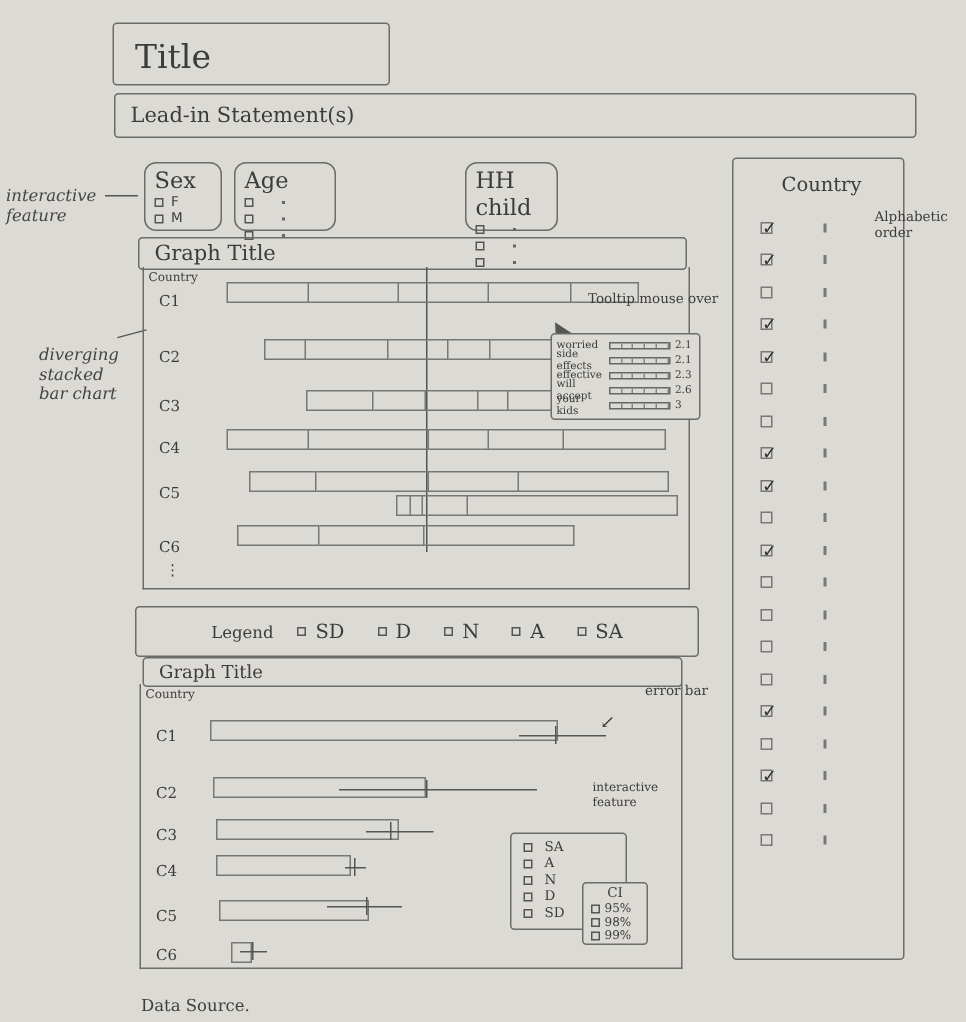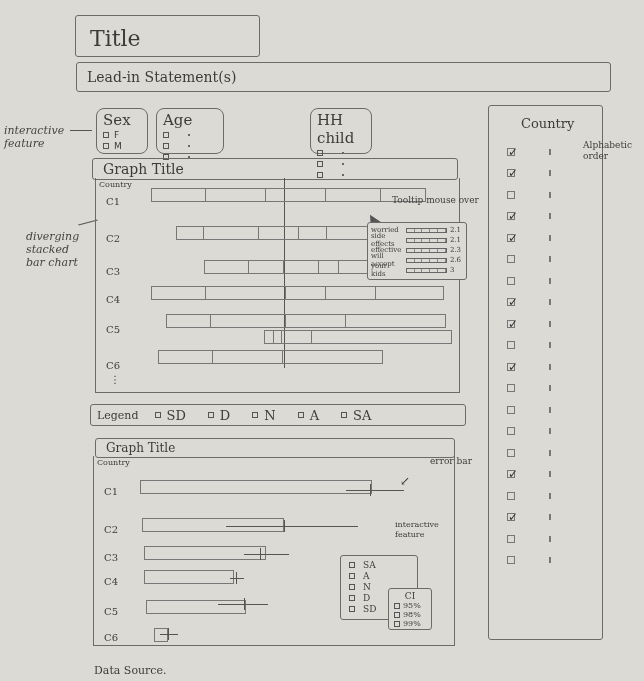--- a/index.html
+++ b/index.html
@@ -36,21 +36,21 @@
 
   #tooltip-label { position: absolute; left: 392px; top: 195px; font-size: 9px; }
   #tooltip { position: absolute; left: 367px; top: 222px; width: 100px; height: 58px; font-size: 7px; padding: 2px 3px; background: #dcdad4; }
   .tt-row { display: flex; align-items: center; height: 10px; gap: 3px; }
   .tt-row .name { width: 34px; }
   .tt-row .bar { width: 44px; height: 5px; border: 1px solid #666; display: flex; }
   .tt-row .bar span { flex: 1; border-right: 1px solid #888; }
   .tt-row .val { width: 14px; }
   #cursor { position: absolute; left: 367px; top: 214px; width: 0; height: 0; border-left: 6px solid transparent; border-right: 6px solid transparent; border-bottom: 12px solid #555; transform: rotate(-30deg); }
 
-  #legend { position: absolute; left: 90px; top: 404px; width: 376px; height: 22px; display: flex; align-items: center; padding: 0 6px; font-size: 13px; gap: 22px; }
+  #legend { position: absolute; left: 90px; top: 404px; width: 376px; height: 34px; display: flex; align-items: center; padding: 0 6px; font-size: 13px; gap: 22px; justify-content: center; }
   #legend .lg-item { display: flex; align-items: center; gap: 6px; }
   #legend .lg-title { font-size: 11px; margin-right: -6px; }
 
   #chart2-title { position: absolute; left: 95px; top: 438px; width: 360px; height: 20px; padding: 2px 10px; font-size: 12px; }
   #chart2 { position: absolute; left: 93px; top: 456px; width: 362px; height: 190px; border-left: 1.2px solid #6b6b68; border-right: 1.2px solid #6b6b68; border-bottom: 1.2px solid #6b6b68; }
   #chart2 .axis-label { position: absolute; left: 3px; top: 2px; font-size: 8px; }
   .hbar { position: absolute; height: 14px; border: 1px solid #777; }
   .err { position: absolute; height: 1.4px; background: #555; }
   .err-tick { position: absolute; width: 1.4px; height: 12px; background: #555; }
 

